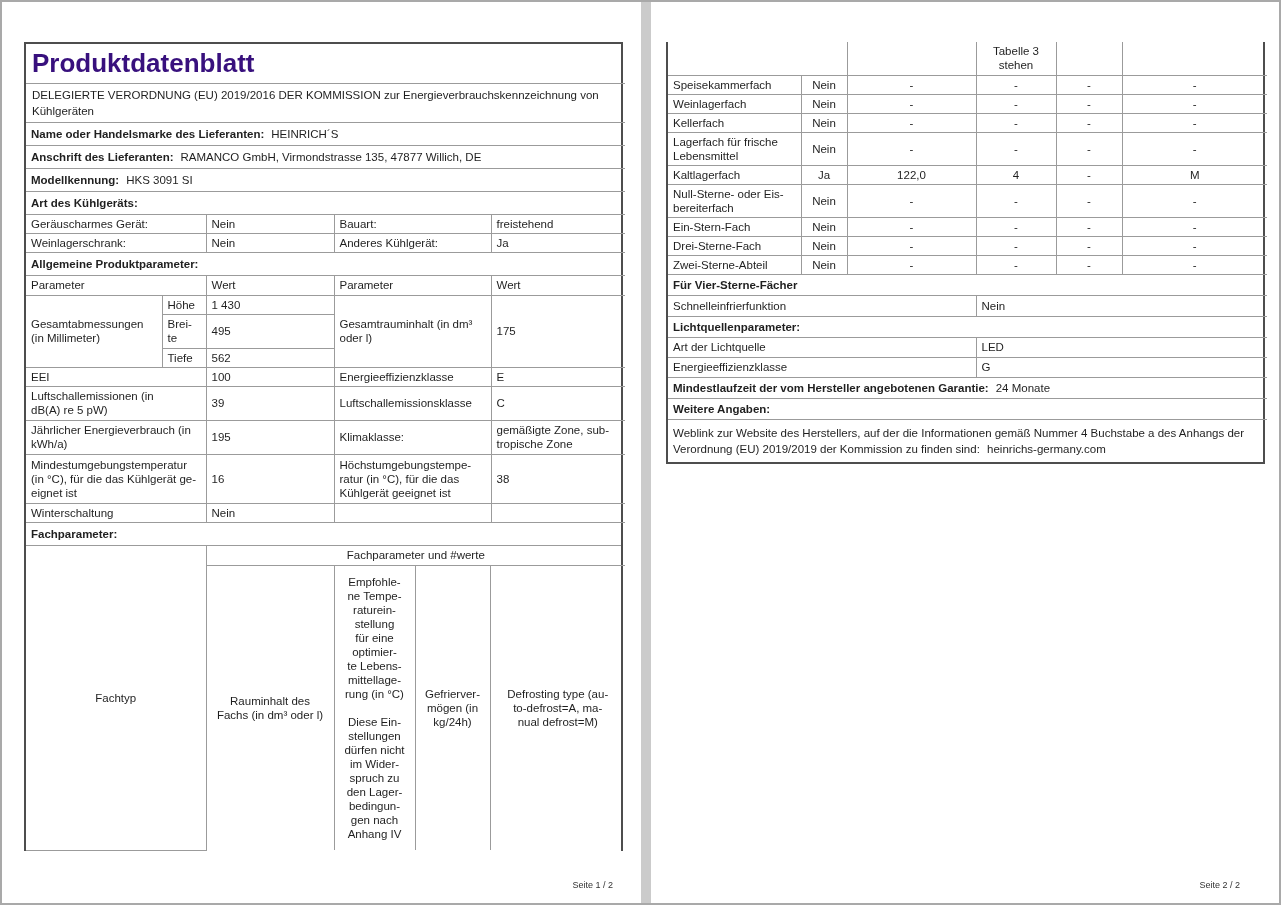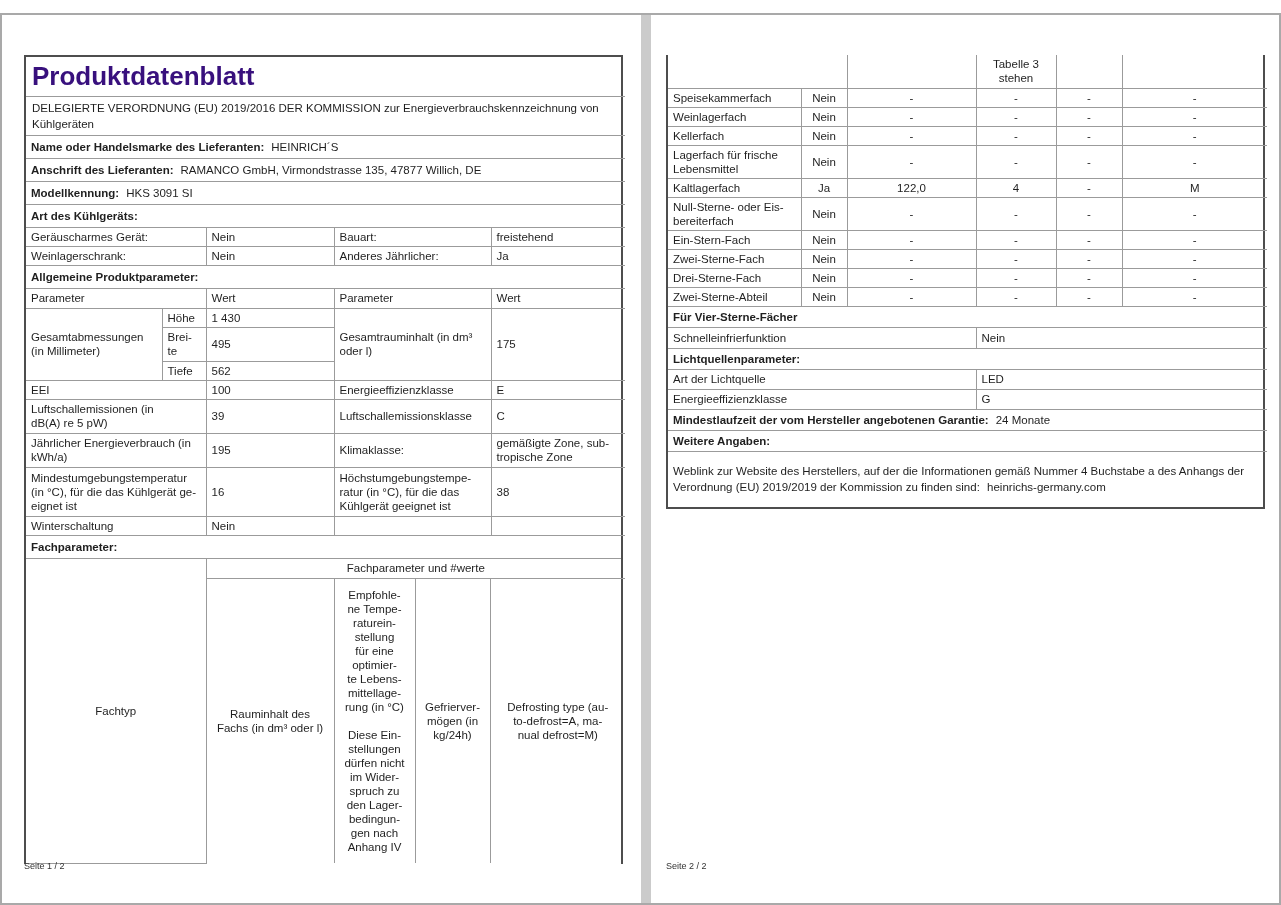--- a/index.html
+++ b/index.html
@@ -3,21 +3,21 @@
 <meta charset="utf-8">
 <style>
   * { box-sizing: border-box; margin: 0; padding: 0; }
   html, body { background: #ffffff; }
   body {
     width: 1281px; height: 905px;
     position: relative; overflow: hidden;
     font-family: "Liberation Sans", sans-serif;
     color: #1f1f1f;
   }
-  .viewport { position: absolute; inset: 0; border: 2px solid #a9a9a9; background: #ffffff; margin-top: 13px; }
+  .viewport { position: absolute; inset: 0; border: 2px solid #a9a9a9; background: #ffffff; }
   .page-gap { position: absolute; top: 0; bottom: 0; left: 639px; width: 10px; background: #cbcbcb; }
   .page { position: absolute; top: 40px; width: 599px; }
   .page-1 { left: 22px; }
   .page-2 { left: 664px; }
   .pwrap { border: 2px solid #4d4d4d; background: #fff; }
   .page-1 .pwrap { border-bottom: none; }
   .page-2 .pwrap { border-top: none; }
   table { border-collapse: collapse; width: 100%; table-layout: fixed; font-size: 11.5px; line-height: 14px; }
   td { border: 1px solid #9b9b9b; padding: 2px 5px; vertical-align: middle; overflow: hidden; }
   table tr:first-child > td { border-top: none; }
@@ -26,28 +26,28 @@
   td:last-child { border-right: none; }
   .hline { height: 1px; background: #9b9b9b; }
   .bold { font-weight: bold; }
   .pre { white-space: pre-line; }
   .ctr { text-align: center; }
   .lbl { font-weight: bold; }
   .val { font-weight: normal; margin-left: 7px; }
   .doc-title { font-size: 26px; font-weight: bold; color: #38107d; padding: 4px 6px; line-height: 30px; }
   .reg { line-height: 16px; padding: 3px 6px; }
   .temp-cell { line-height: 14px; padding: 2px 2px; }
-  .footer { position: absolute; top: 806px; font-size: 9px; color: #333; width: 100%; }
+  .footer { position: absolute; top: 838px; font-size: 9px; color: #333; width: 100%; text-align: right; }
   .page-1 .footer { padding-right: 10px; }
   .page-2 .footer { padding-right: 25px; }
   
   .h18 { height: 18px; } .h19 { height: 19px; } .h20 { height: 20px; }
   .h21 { height: 21px; } .h23 { height: 23px; } .h33 { height: 33px; }
   .h34 { height: 34px; } .h36 { height: 36px; } .h39 { height: 39px; }
-  .h49 { height: 49px; } .h51 { height: 56px; } .h285 { height: 285px; }
+  .h49 { height: 49px; } .h51 { height: 43px; } .h285 { height: 285px; }
 </style>
 </head>
 <body>
 
 <div class="viewport">
   <div class="page-gap"></div>
 
   <div class="page page-1">
     <div class="pwrap">
       <table>
@@ -79,21 +79,21 @@
             </tr>
         <tr class="h19">
           <td colspan="2">Geräuscharmes Gerät:</td>
           <td>Nein</td>
           <td>Bauart:</td>
           <td>freistehend</td>
         </tr>
         <tr class="h19">
           <td colspan="2">Weinlagerschrank:</td>
           <td>Nein</td>
-          <td>Anderes Jährlicher:</td>
+          <td>Anderes Kühlgerät:</td>
           <td>Ja</td>
         </tr>
         <tr class="h23">
               <td colspan="5" class="bold">Allgemeine Produktparameter:</td>
             </tr>
         <tr class="h20">
           <td colspan="2">Parameter</td>
           <td>Wert</td>
           <td>Parameter</td>
           <td>Wert</td>
@@ -277,28 +277,20 @@
         </tr>
         <tr class="h18">
           <td>Ein-Stern-Fach</td>
           <td class="ctr">Nein</td>
           <td class="ctr">-</td>
           <td class="ctr">-</td>
           <td class="ctr">-</td>
           <td class="ctr">-</td>
         </tr>
         <tr class="h18">
-          <td>Zwei-Sterne-Fach</td>
-          <td class="ctr">Nein</td>
-          <td class="ctr">-</td>
-          <td class="ctr">-</td>
-          <td class="ctr">-</td>
-          <td class="ctr">-</td>
-        </tr>
-        <tr class="h18">
           <td>Drei-Sterne-Fach</td>
           <td class="ctr">Nein</td>
           <td class="ctr">-</td>
           <td class="ctr">-</td>
           <td class="ctr">-</td>
           <td class="ctr">-</td>
         </tr>
         <tr class="h18">
           <td>Zwei-Sterne-Abteil</td>
           <td class="ctr">Nein</td>

